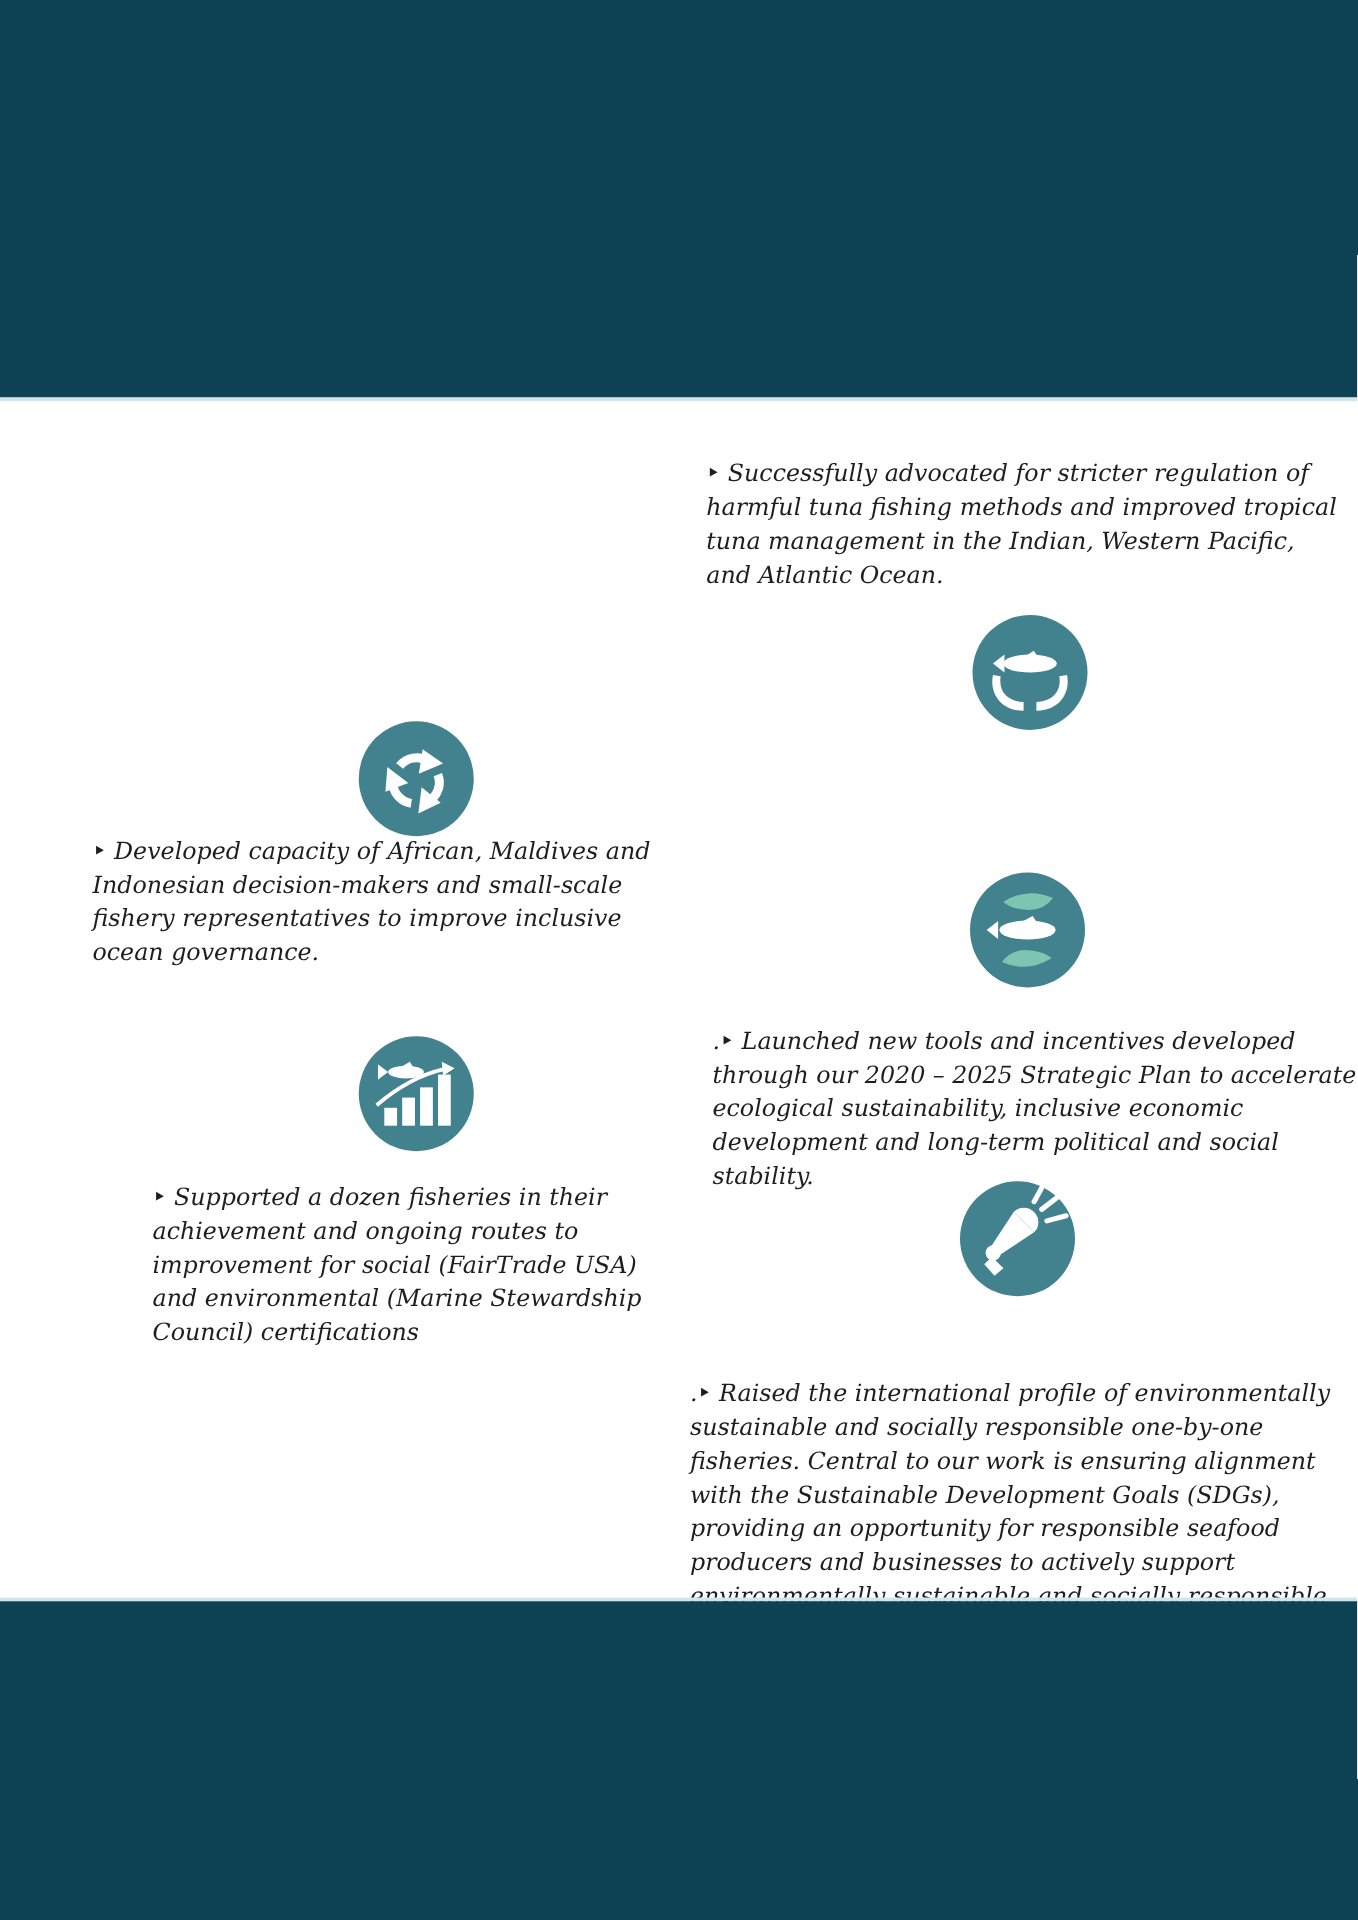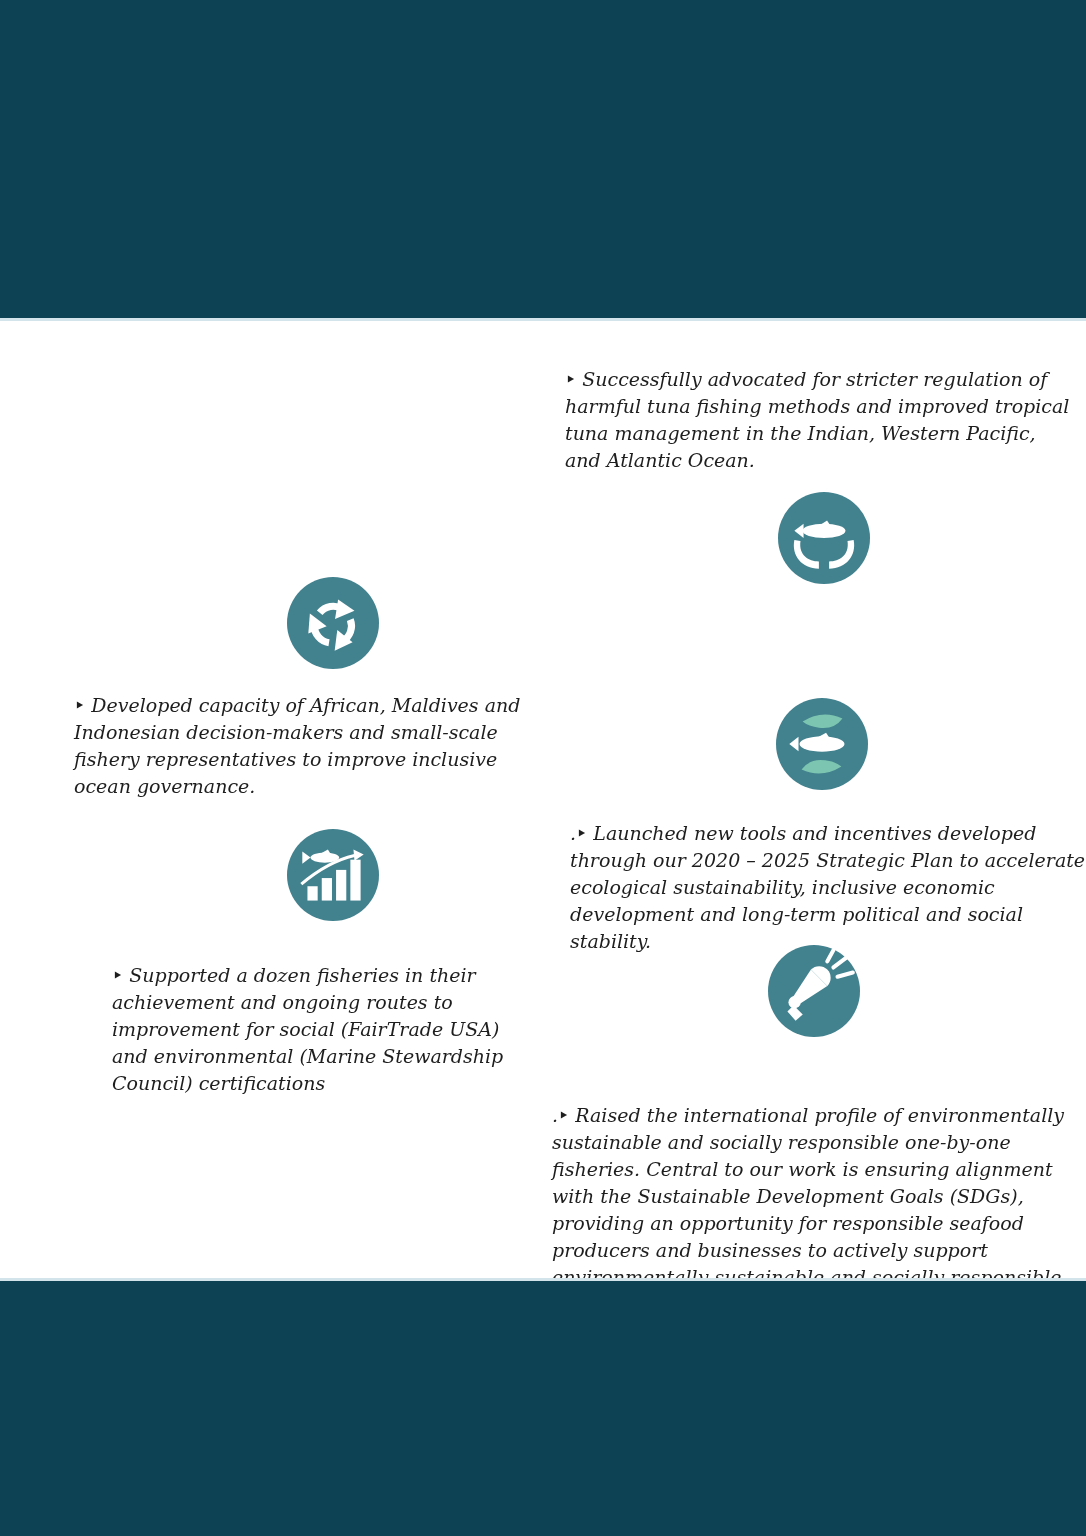--- a/index.html
+++ b/index.html
@@ -19,22 +19,22 @@
   .bullet{
     position:absolute;
     margin:0;
     font-style:italic;
     color:#1e1e1e;
     font-size:19px;
     line-height:27px;
     text-align:left;
   }
   .b-l1{left:84px;top:441px;width:462px;}
-  .b-l2{left:74px;top:692px;width:482px;}
-  .b-l3{left:112px;top:945px;width:420px;margin-top:17px;}
+  .b-l2{left:74px;top:668px;width:482px;}
+  .b-l3{left:122px;top:945px;width:420px;}
   .b-r1{left:565px;top:366px;width:510px;}
   .b-r2{left:565px;top:612px;width:510px;}
   .b-r3{left:570px;top:820px;width:522px;}
   .b-r4{left:552px;top:1102px;width:532px;}
   .icon-circle{
     position:absolute;
     width:92px;height:92px;
     border-radius:50%;
     background:#42818e;
     display:flex;align-items:center;justify-content:center;

